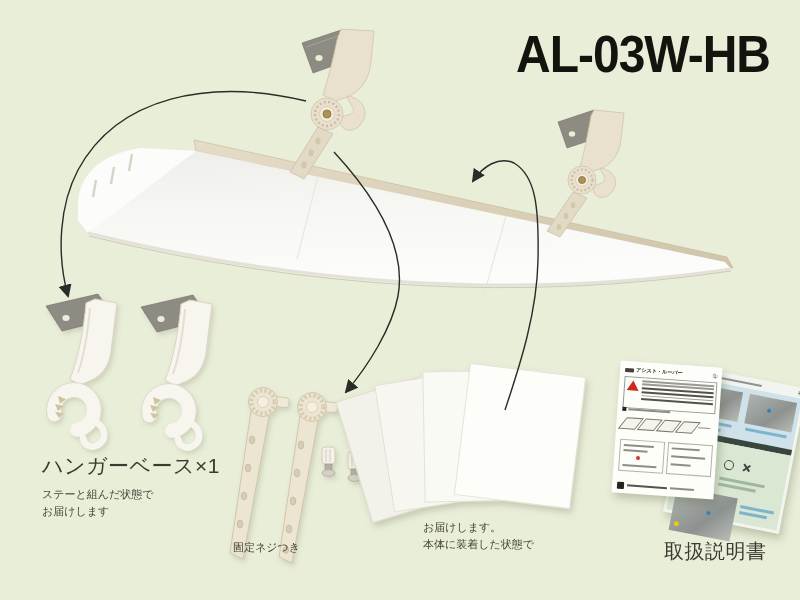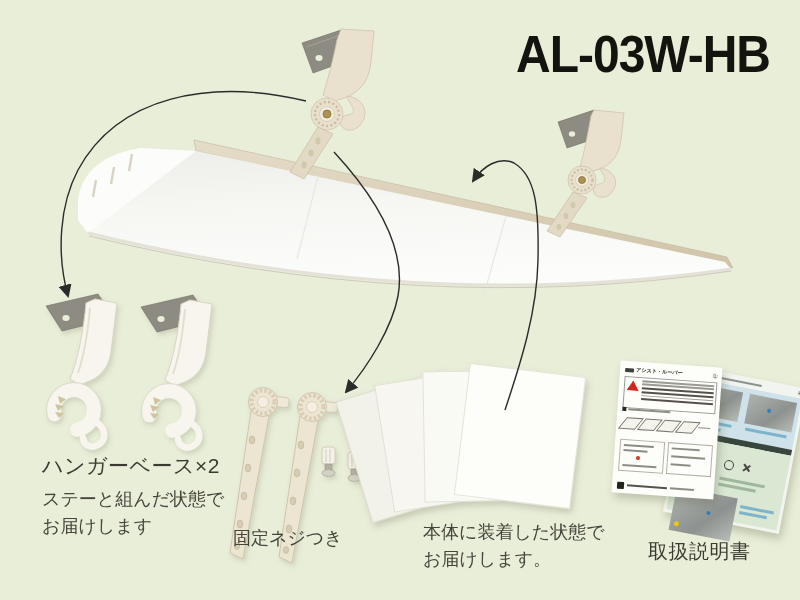--- a/index.html
+++ b/index.html
@@ -8,27 +8,27 @@
   .scene{position:absolute;left:0;top:0;z-index:1;}
 
   .product-title{
     position:absolute;left:516px;top:24px;width:260px;z-index:5;
     font-size:48px;font-weight:bold;letter-spacing:-1px;color:#14140f;
     transform:scaleY(1.08);transform-origin:top left;white-space:nowrap;
   }
 
   .part-label{position:absolute;z-index:5;color:#3b3b31;}
   .part-label .name{font-size:21px;letter-spacing:.5px;white-space:nowrap;}
-  .part-label .note{font-size:18px;line-height:1.5;margin-top:6px;color:#45453a;white-space:nowrap;}
+  .part-label .note{font-size:11px;line-height:1.5;margin-top:6px;color:#45453a;white-space:nowrap;}
   .lbl-hanger{left:42px;top:452px;}
   .lbl-stay{left:233px;top:524px;}
-  .lbl-stay .note{margin-top:1px;}
+  .lbl-stay .note{margin-top:15px;}
   .lbl-dew{left:423px;top:513px;}
   .lbl-dew .name{font-size:20px;}
-  .lbl-manual{left:648px;top:538px;}
+  .lbl-manual{left:664px;top:538px;}
   .lbl-manual .name{font-size:20px;}
 
   
   .sheet{position:absolute;z-index:2;box-shadow:3px 5px 8px rgba(90,95,60,.30);}
   .sheet-back{
     left:676px;top:376px;width:118px;height:148px;background:#f2f4ef;
     transform:rotate(11deg);transform-origin:center;
   }
   .sb-top{position:absolute;left:3px;top:3px;right:3px;height:6px;display:flex;justify-content:space-between;align-items:center;}
   .sb-tbar{height:2px;width:70px;background:#8a948f;}
@@ -310,35 +310,35 @@
     <div class="sf-foot">
       <div class="foot-logo"></div>
       <div class="bar" style="width:40px;background:#55534a;"></div>
       <div class="bar" style="width:24px;"></div>
     </div>
   </div>
 
   <div class="product-title">AL-03W-HB</div>
 
   <div class="part-label lbl-hanger">
-    <div class="name">ハンガーベース×2</div>
+    <div class="name">ハンガーベース×1</div>
     <div class="note">
       <div>ステーと組んだ状態で</div>
       <div>お届けします</div>
     </div>
   </div>
 
   <div class="part-label lbl-stay">
     <div class="note">固定ネジつき</div>
   </div>
 
   <div class="part-label lbl-dew">
     <div class="note">
+      <div>お届けします。</div>
       <div>本体に装着した状態で</div>
-      <div>お届けします。</div>
     </div>
   </div>
 
   <div class="part-label lbl-manual">
     <div class="name">取扱説明書</div>
   </div>
 
 </div>
 
 </body></html>

